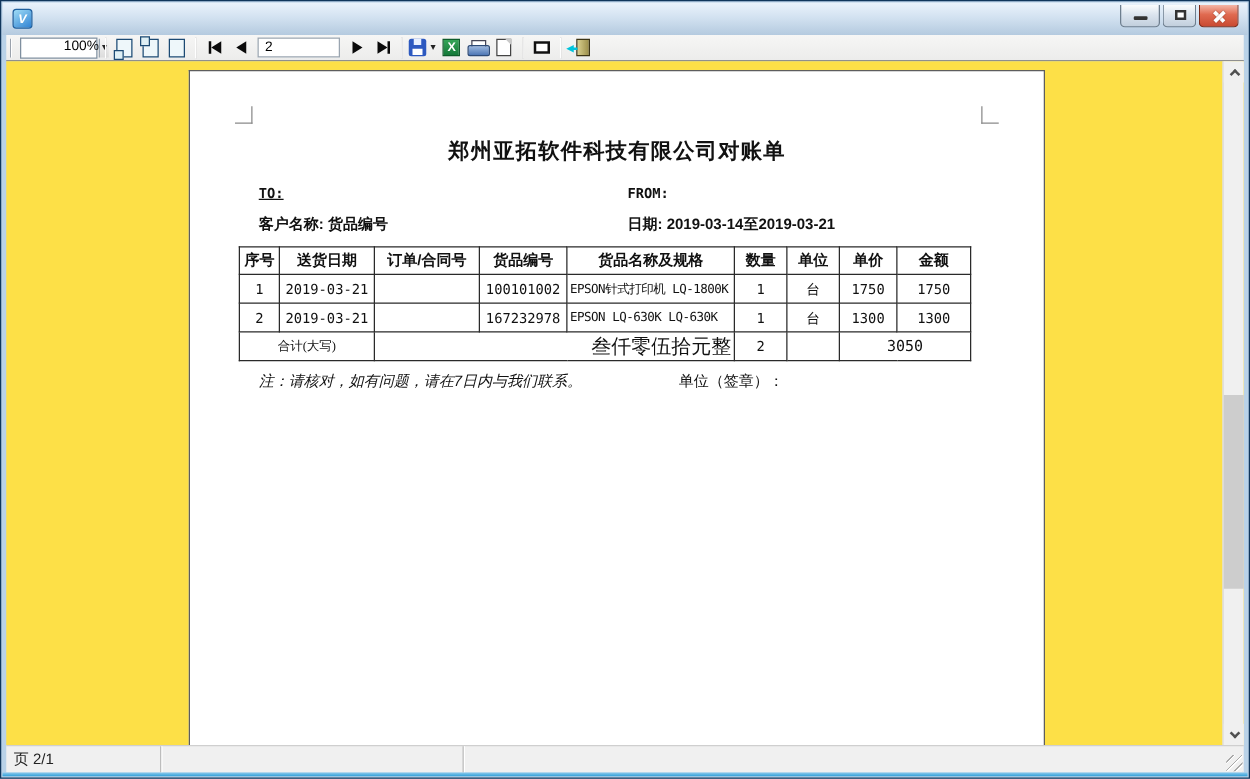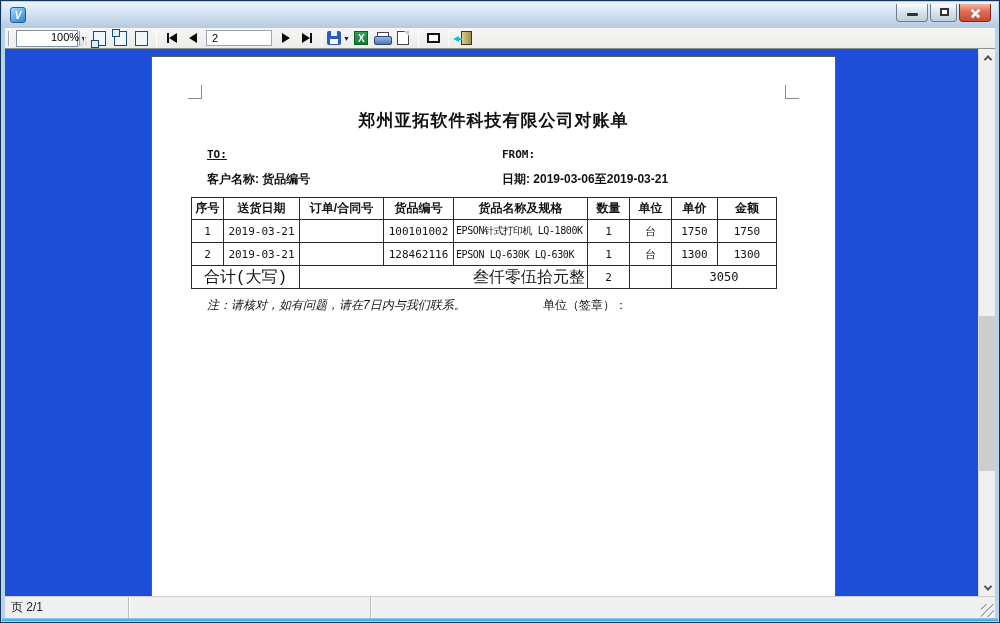--- a/index.html
+++ b/index.html
@@ -66,21 +66,21 @@
   .icon-pagesetup { width:12px; height:14px; background:#fff; border:1px solid #444; position:relative; }
   .icon-pagesetup::after { content:""; position:absolute; right:-1px; top:-1px; width:0; height:0;
                border-left:5px solid transparent; border-top:5px solid #c9c9c9; }
   .icon-square { width:13px; height:10px; border:2px solid #111; background:#fff; }
   .icon-door { width:11px; height:14px; background:linear-gradient(90deg,#d9cf8e,#9c8f4a); border:1px solid #3c3415; position:relative; margin-left:6px; }
   .icon-door::before { content:""; position:absolute; left:-9px; top:4px; width:0; height:0;
                border-top:3px solid transparent; border-bottom:3px solid transparent; border-right:6px solid #00c4dc; }
   .icon-door::after { content:""; position:absolute; left:-4px; top:6px; width:4px; height:2px; background:#00c4dc; }
 
   
-  .content { position:absolute; left:4px; right:4px; top:48px; bottom:26px; background:#1d4ed8; overflow:hidden; }
+  .content { position:absolute; left:4px; right:4px; top:48px; bottom:26px; background:#fde047; overflow:hidden; }
 
   .vscroll { position:absolute; right:0; top:0; width:17px; height:100%; background:#f0f0f0; border-left:1px solid #d9d9d9; }
   .vs-btn { position:absolute; left:0; width:17px; height:17px; background:#f0f0f0; display:flex; align-items:center; justify-content:center; }
   .vs-up { top:0; } .vs-down { bottom:0; }
   .chev { width:6px; height:6px; border-left:2px solid #505050; border-top:2px solid #505050; }
   .chev-up { transform:rotate(45deg) translate(1px,1px); }
   .chev-down { transform:rotate(-135deg) translate(1px,1px); }
   .vs-thumb { position:absolute; left:0; top:267px; width:17px; height:155px; background:#cdcdcd; }
 
   .page { position:absolute; left:146px; top:7px; width:685px; bottom:0; background:#fff;
@@ -96,21 +96,21 @@
   .row-cust { position:absolute; top:114px; left:0; right:0; font-size:12px; font-weight:bold; color:#111; }
   .lbl-cust { position:absolute; left:55px; }
   .lbl-date { position:absolute; left:350px; }
 
   table.stmt { position:absolute; left:39px; top:140px; width:586px; border-collapse:collapse; table-layout:fixed; }
   table.stmt th, table.stmt td { border:1px solid #2a2a2a; overflow:hidden; white-space:nowrap; padding:0 2px; }
   table.stmt th { height:22px; font-size:12px; font-weight:bold; color:#111; text-align:center; }
   table.stmt td { height:23px; font-family:"DejaVu Sans Mono", monospace; font-size:11px; color:#111; text-align:center; }
   table.stmt td.name-cell { font-size:10px; letter-spacing:-0.4px; text-align:left; }
   table.stmt td.words-cell { font-family:Liberation Mono, monospace; font-size:16px; text-align:right; padding-left:4px; }
-  table.stmt td.total-label { font-family:Liberation Mono, monospace; font-size:16px; }
+  table.stmt td.total-label { font-family:Liberation Serif, serif; font-size:10px; }
   table.stmt td.total-amt { font-size:12px; }
 
   .row-note { position:absolute; top:240px; left:0; right:0; font-size:12px; color:#111; }
   .lbl-note { position:absolute; left:55px;font-style:italic; }
   .lbl-sign { position:absolute; left:391px; }
 
   
   .statusbar { position:absolute; left:4px; right:4px; bottom:4px; height:22px; background:#f0f0f0;
                border-top:1px solid #cfcfcf; display:flex; align-items:stretch; font-size:12px; color:#222; }
   .sb-panel { border-right:1px solid #bdbdbd; box-shadow:1px 0 0 #fff; display:flex; align-items:center; padding-left:6px; }
@@ -211,21 +211,21 @@
 
       <div class="doc-title">郑州亚拓软件科技有限公司对账单</div>
 
       <div class="row-tofrom">
         <span class="lbl-to">TO:</span>
         <span class="lbl-from">FROM:</span>
       </div>
 
       <div class="row-cust">
         <span class="lbl-cust">客户名称: 货品编号</span>
-        <span class="lbl-date">日期: 2019-03-06至2019-03-21</span>
+        <span class="lbl-date">日期: 2019-03-14至2019-03-21</span>
       </div>
 
       <table class="stmt">
         <colgroup>
             <col style="width: 32px;">
             <col style="width: 76px;">
             <col style="width: 84px;">
             <col style="width: 70px;">
             <col style="width: 134px;">
             <col style="width: 42px;">
@@ -255,21 +255,21 @@
               <td class="name-cell">EPSON针式打印机 LQ-1800K</td>
               <td>1</td>
               <td>台</td>
               <td>1750</td>
               <td>1750</td>
             </tr>
             <tr>
               <td>2</td>
               <td>2019-03-21</td>
               <td></td>
-              <td>128462116</td>
+              <td>167232978</td>
               <td class="name-cell">EPSON LQ-630K LQ-630K</td>
               <td>1</td>
               <td>台</td>
               <td>1300</td>
               <td>1300</td>
             </tr>
             <tr>
               <td colspan="2" class="total-label">合计(大写)</td>
               <td colspan="3" class="words-cell">叁仟零伍拾元整</td>
               <td>2</td>

